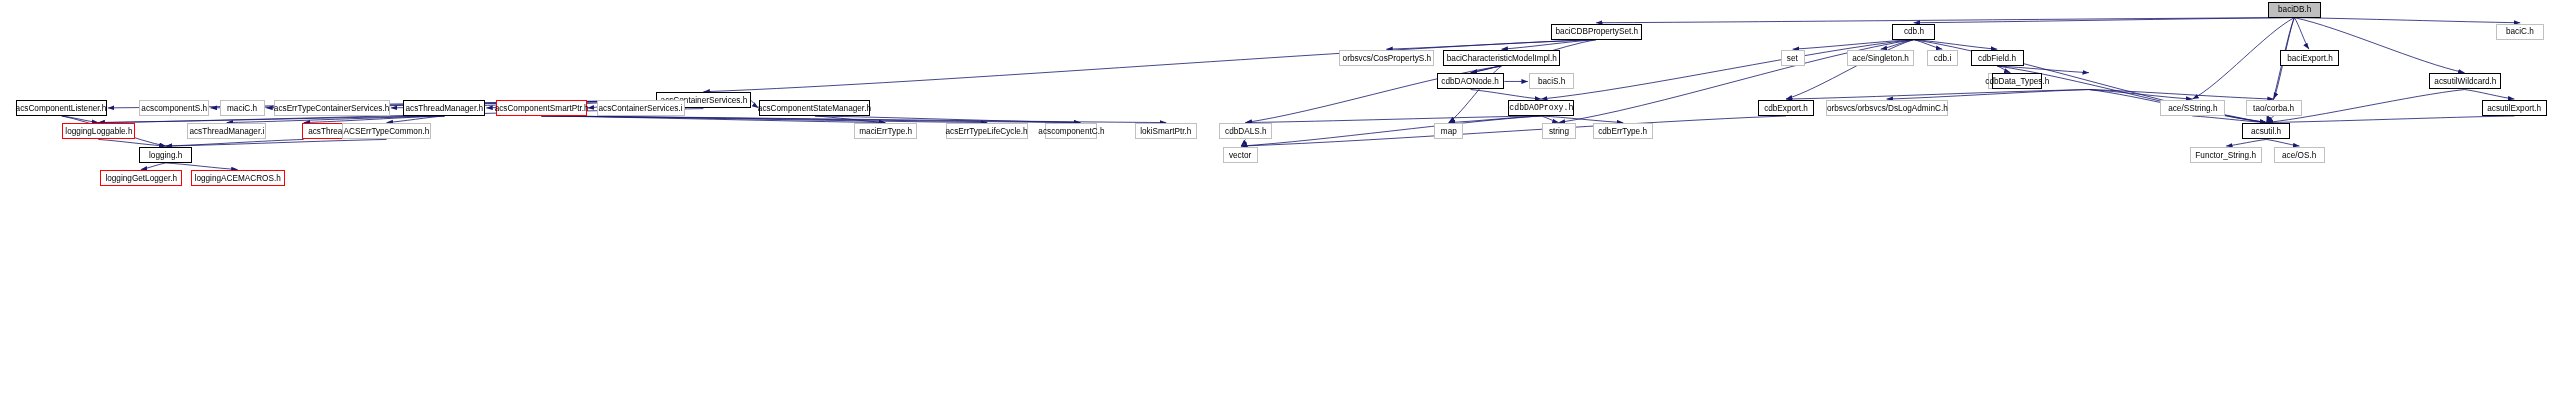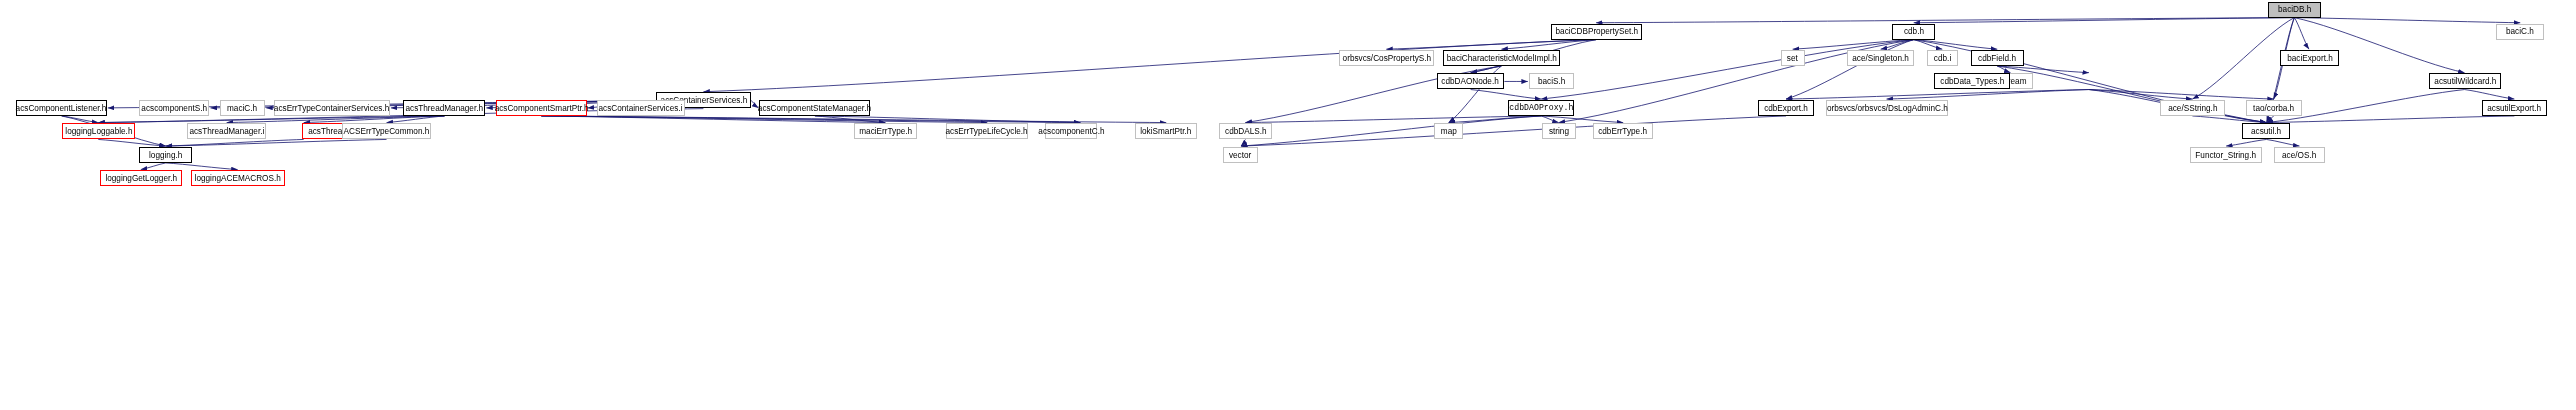--- a/index.html
+++ b/index.html
@@ -190,21 +190,21 @@
       </div>
       <div class="node strong" style="left: 1437px; top: 73px; width: 67px;">
         <span class="label">cdbDAONode.h</span>
       </div>
       <div class="node" style="left: 1529px; top: 73px; width: 45px;">
         <span class="label">baciS.h</span>
       </div>
       <div class="node" style="left: 1988px; top: 73px; width: 45px;">
         <span class="label">iostream</span>
       </div>
-      <div class="node strong" style="left: 1934px; top: 73px; width: 76px;">
+      <div class="node strong" style="left: 1992px; top: 73px; width: 50px;">
         <span class="label">cdbData_Types.h</span>
       </div>
       <div class="node strong" style="left: 1508px; top: 100px; width: 66px; font-family: Liberation Mono, monospace;">
         <span class="label">cdbDAOProxy.h</span>
       </div>
       <div class="node strong" style="left: 16px; top: 100px; width: 91px;">
         <span class="label">acsComponentListener.h</span>
       </div>
       <div class="node" style="left: 139px; top: 100px; width: 70px;">
         <span class="label">acscomponentS.h</span>

